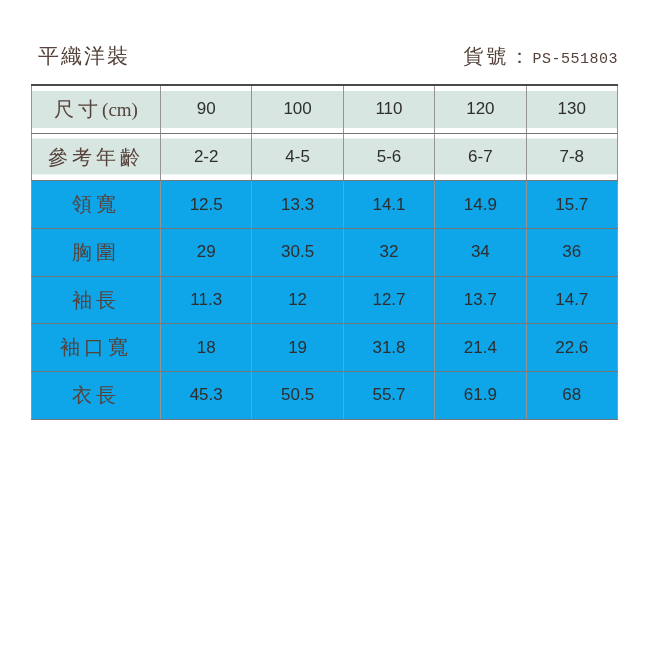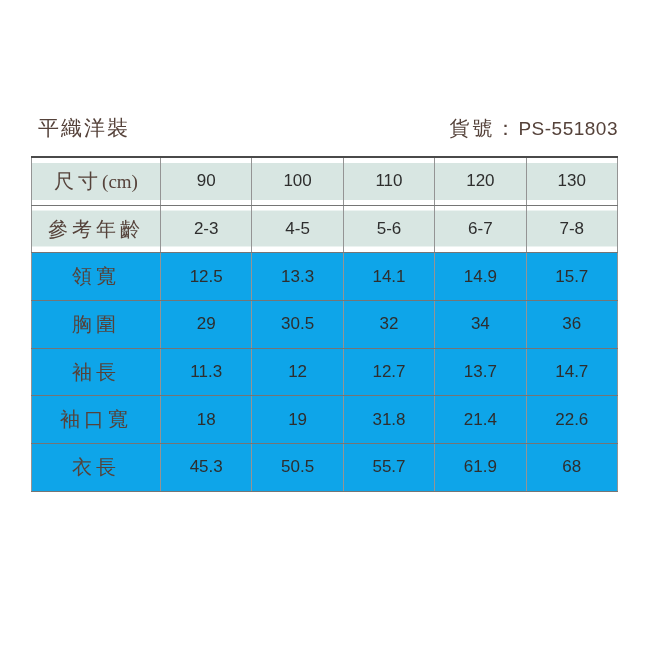--- a/index.html
+++ b/index.html
@@ -6,21 +6,21 @@
     margin: 0;
     padding: 0;
     background: #ffffff;
   }
   .page {
     position: relative;
     width: 650px;
     height: 650px;
     background: #ffffff;
     box-sizing: border-box;
-    padding: 114px 32px 0 31px;
+    padding: 42px 32px 0 31px;
     font-family: "Liberation Serif", serif;
   }
   .header {
     display: flex;
     justify-content: space-between;
     align-items: baseline;
     padding-left: 7px;
     margin-bottom: 12px;
     height: 30px;
   }
@@ -28,22 +28,22 @@
     font-size: 21px;
     color: var(--label-color, #55423a);
     letter-spacing: 2px;
   }
   .sku {
     font-size: 20px;
     color: var(--label-color, #55423a);
   }
   .sku-label { letter-spacing: 3px; }
   .sku-value {
-    font-family: Liberation Sans, sans-serif;
-    font-size: 19px;
+    font-family: Liberation Mono, monospace;
+    font-size: 15px;
     letter-spacing: 0.5px;
   }
   table.size-table {
     border-collapse: collapse;
     width: 587px;
     table-layout: fixed;
     border-top: 2.6px solid var(--top-line, #4a4a4a);
   }
   col.col-label { width: 129px; }
   td {
@@ -98,21 +98,21 @@
         <tr class="hl">
           <td class="label-cell"><span>尺寸</span><span class="latin">(cm)</span></td>
           <td class="value-cell">90</td>
           <td class="value-cell">100</td>
           <td class="value-cell">110</td>
           <td class="value-cell">120</td>
           <td class="value-cell">130</td>
         </tr>
         <tr class="hl">
           <td class="label-cell"><span>參考年齡</span></td>
-          <td class="value-cell">2-3</td>
+          <td class="value-cell">2-2</td>
           <td class="value-cell">4-5</td>
           <td class="value-cell">5-6</td>
           <td class="value-cell">6-7</td>
           <td class="value-cell">7-8</td>
         </tr>
         <tr>
           <td class="label-cell"><span>領寬</span></td>
           <td class="value-cell">12.5</td>
           <td class="value-cell">13.3</td>
           <td class="value-cell">14.1</td>

